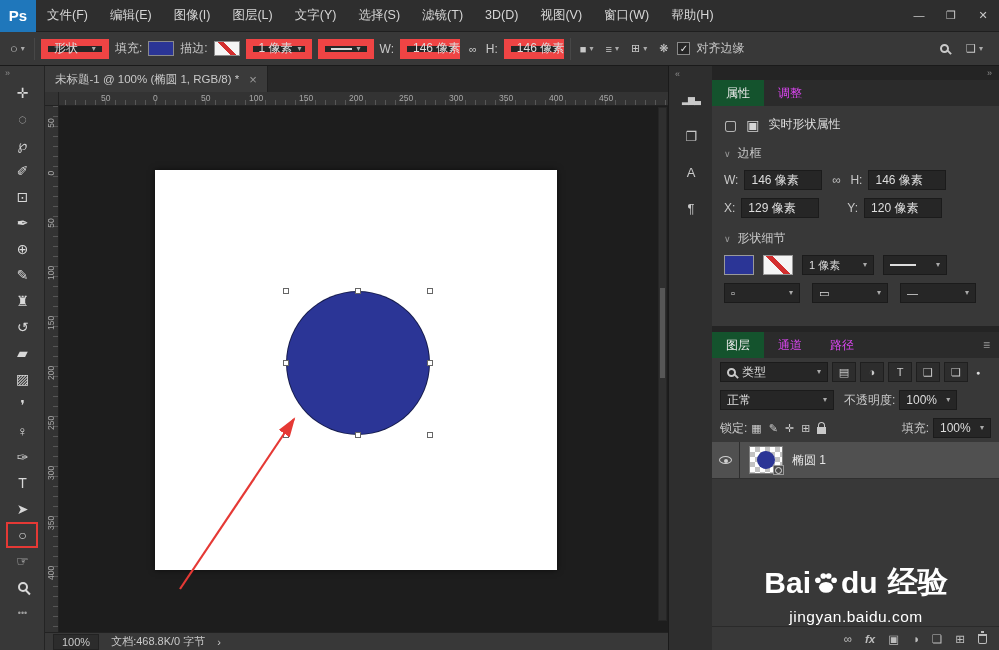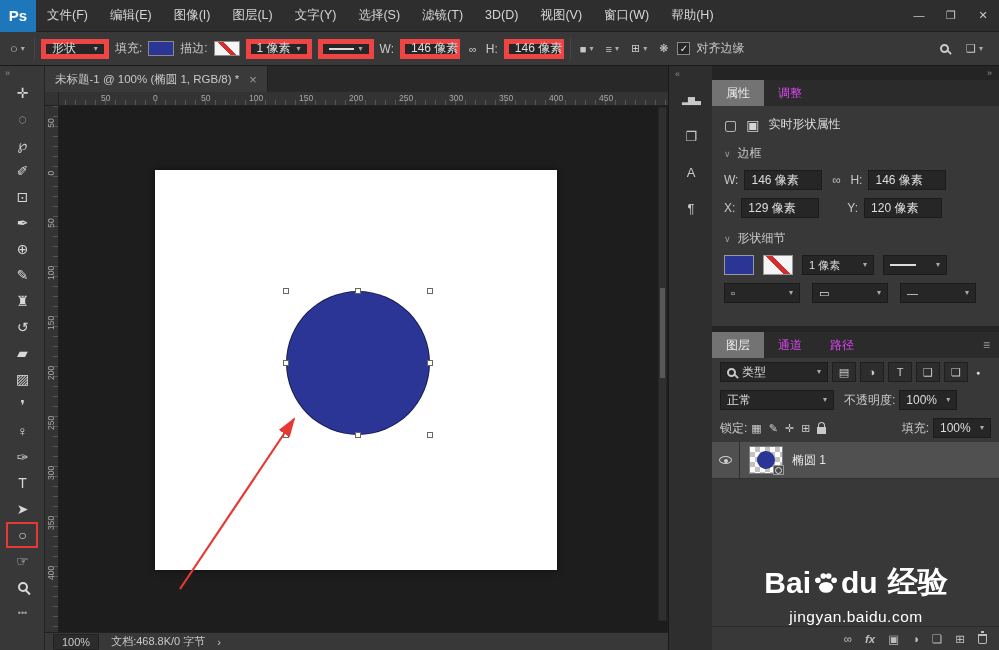--- a/index.html
+++ b/index.html
@@ -13,21 +13,21 @@
   .ps-logo { width:36px; height:32px; background:#1f77bb; color:#fff; font-weight:bold; font-size:15px;
     display:flex; align-items:center; justify-content:center; }
   .menu-item { padding:0 11px; line-height:31px; color:#d6d6d6; font-size:12.5px; white-space:nowrap; }
   .win-controls { margin-left:auto; display:flex; }
   .win-btn { width:32px; text-align:center; line-height:31px; color:#c8c8c8; font-size:11px; }
 
   
   .optionsbar { position:absolute; left:0; top:32px; width:999px; height:34px; background:#383838;
     border-bottom:1px solid #1a1a1a; display:flex; align-items:center; padding:0 7px; gap:6px; }
   .ob-label { color:#c9c9c9; font-size:12px; white-space:nowrap; }
-  .ob-field { height:20px; background:#262626; border:5px solid #ef4444; display:flex; align-items:center;
+  .ob-field { height:20px; background:#262626; border:7px solid #ef4444; display:flex; align-items:center;
     padding:0 6px; gap:5px; color:#ddd; font-size:12px; white-space:nowrap; }
   .caret { font-size:8px; color:#aaa; line-height:1; }
   .swatch { width:26px; height:15px; border:1px solid #8a8a8a; }
   .swatch-fill { background:#2b3596; }
   .swatch-stroke { background:linear-gradient(45deg,#f5f5f5 42%,#d32f2f 42%,#d32f2f 58%,#f5f5f5 58%); }
   .line-sample { width:26px; height:2px; background:#ddd; }
   .ob-sep { width:1px; height:22px; background:#2a2a2a; border-right:1px solid #474747; }
   .ob-iconbtn { display:flex; align-items:center; gap:3px; color:#c9c9c9; font-size:11px; padding:0 3px; }
   .checkbox { width:13px; height:13px; background:#262626; border:1px solid #8a8a8a; display:flex;
     align-items:center; justify-content:center; font-size:10px; color:#e8e8e8; }
@@ -87,21 +87,21 @@
     border-left:1px solid #1a1a1a; }
   .strip-chevron { text-align:left; padding:3px 6px; color:#8f8f8f; font-size:9px; }
   .strip-icon { width:44px; height:36px; display:flex; align-items:center; justify-content:center;
     color:#c9c9c9; font-size:13px; }
   .panel-col { position:absolute; left:712px; top:66px; width:287px; height:584px; background:#242424; }
   .col-top { height:14px; text-align:right; padding:2px 7px 0 0; color:#8f8f8f; font-size:9px; }
 
   .panel-group { position:absolute; left:0; width:287px; }
   .ptabs { display:flex; background:#2b2b2b; height:26px; align-items:stretch; }
   .ptab { padding:0 14px; line-height:26px; font-size:12px; color:#d946ef; }
-  .ptab.active { background:#737373; color:#ececec; }
+  .ptab.active { background:#14532d; color:#ececec; }
   .ptab-menu { margin-left:auto; line-height:26px; padding-right:9px; color:#9a9a9a; font-size:12px; }
   .pcontent { background:#383838; }
 
   .props-content { height:220px; padding:10px 12px; }
   .prop-hrow { display:flex; align-items:center; gap:9px; color:#dedede; font-size:12px; }
   .picon { font-size:14px; color:#d5d5d5; }
   .sec { display:flex; align-items:center; gap:7px; color:#c9c9c9; font-size:12px; margin-top:12px; }
   .sec-chev { font-size:9px; color:#9a9a9a; }
   .frow { display:flex; align-items:center; gap:6px; margin-top:8px; color:#c9c9c9; font-size:12px; }
   .pfield { width:78px; height:20px; background:#262626; border:1px solid #1b1b1b; display:flex;

